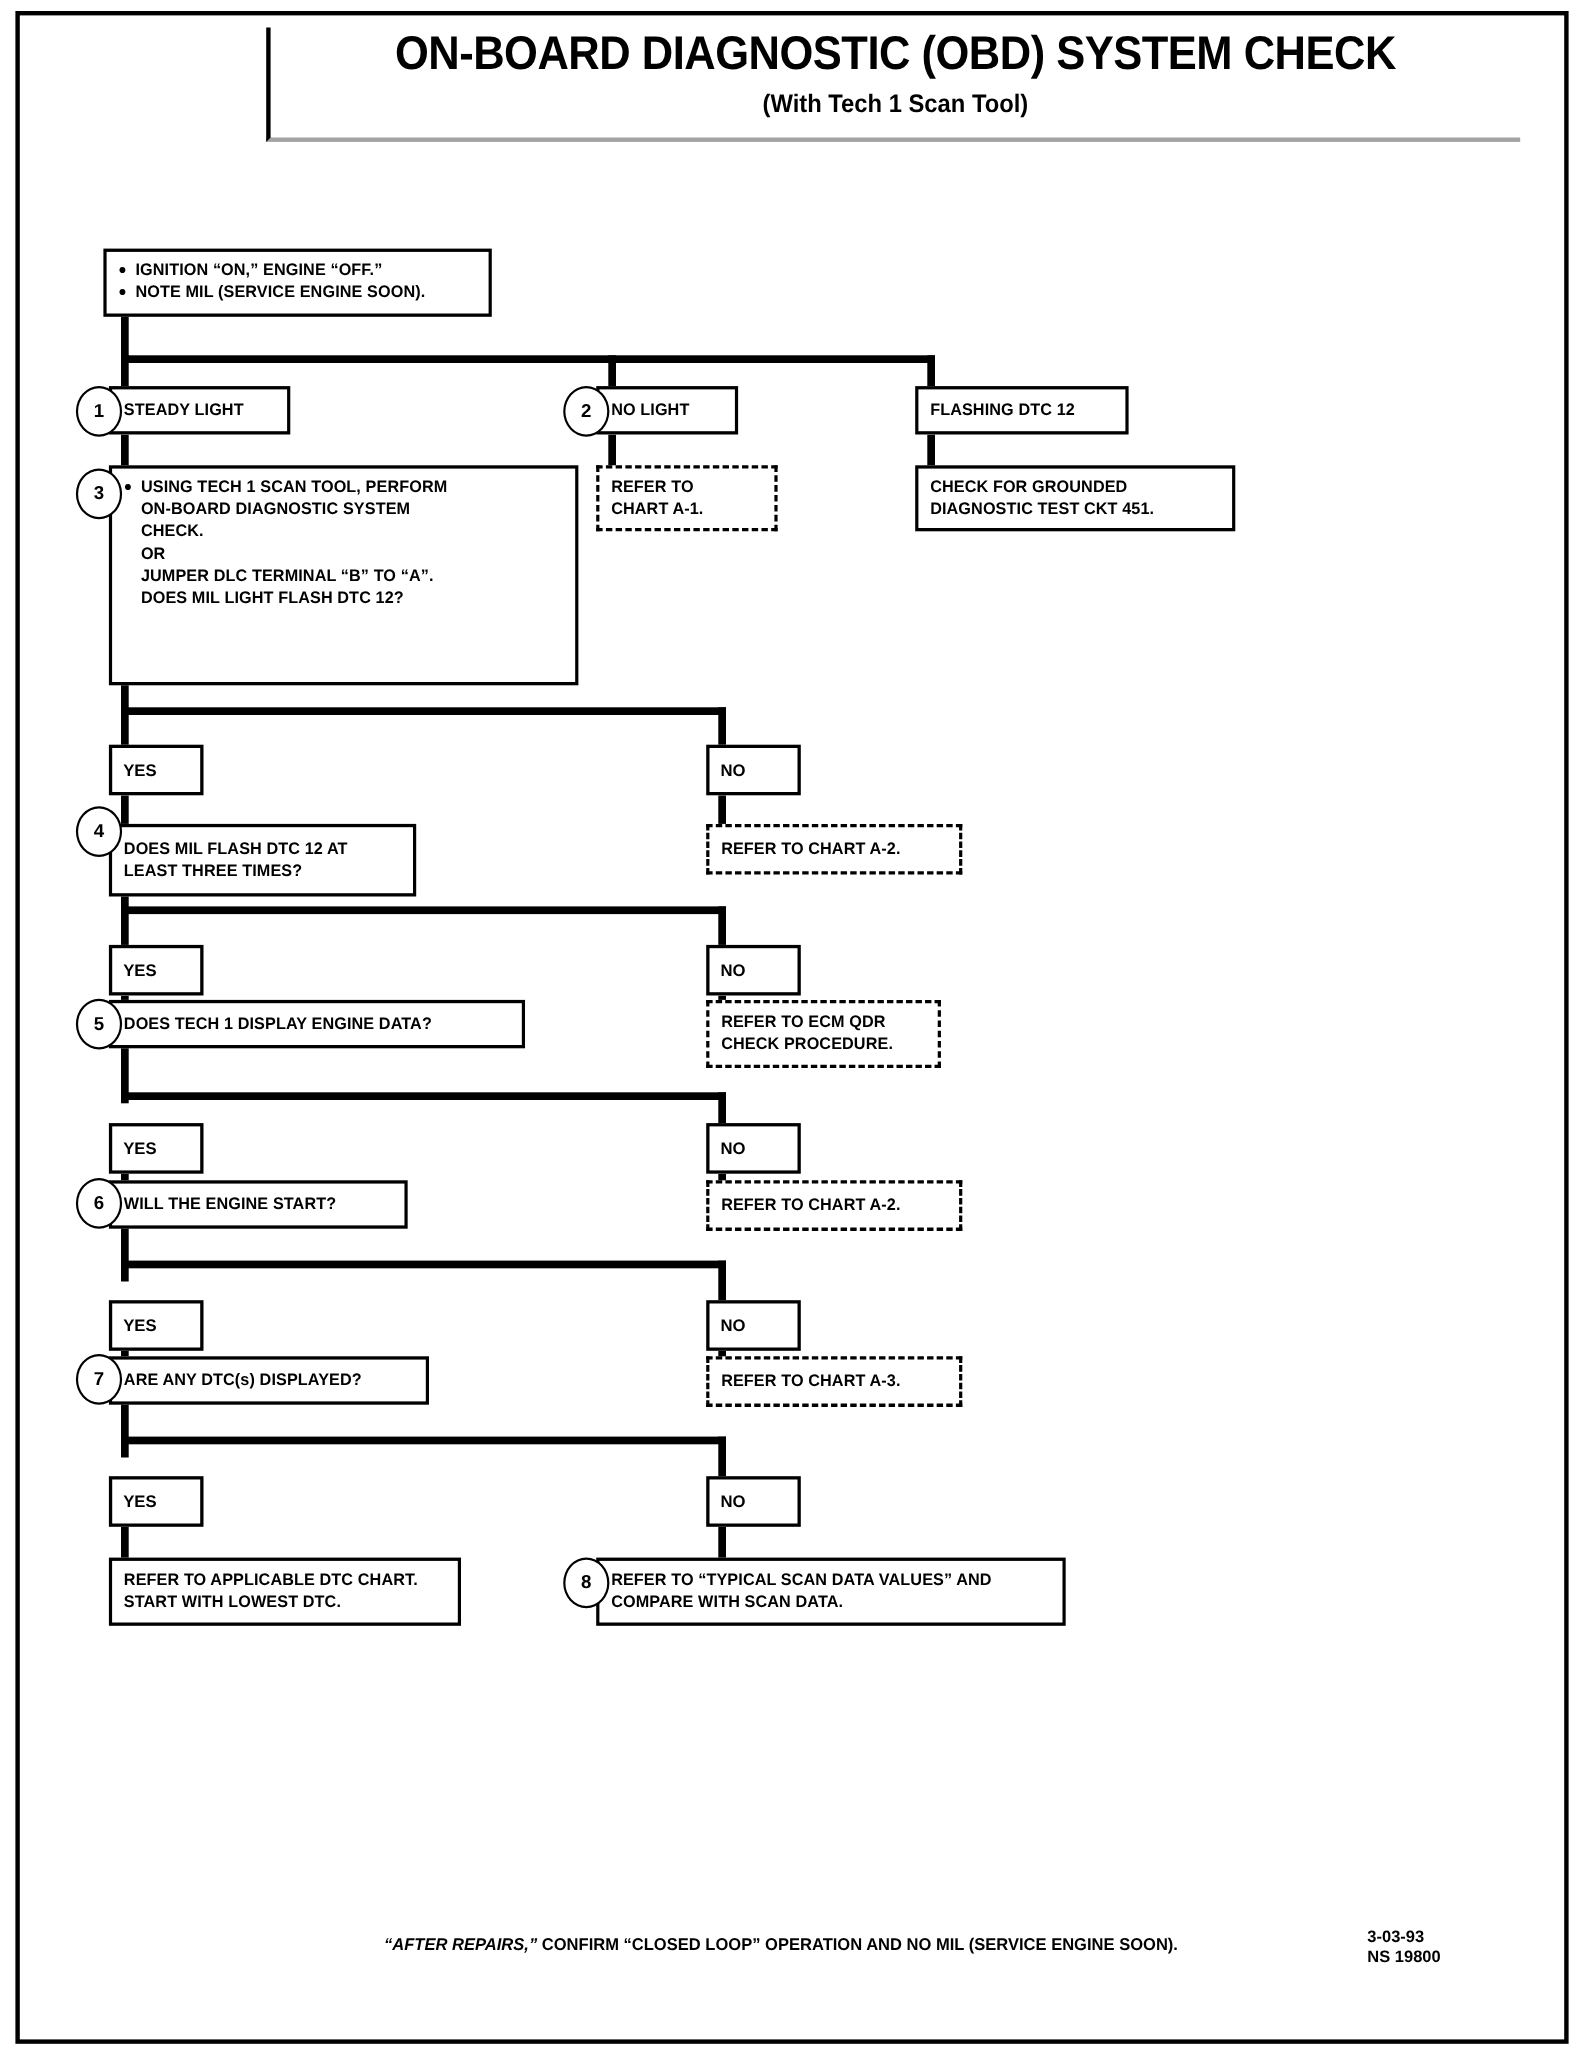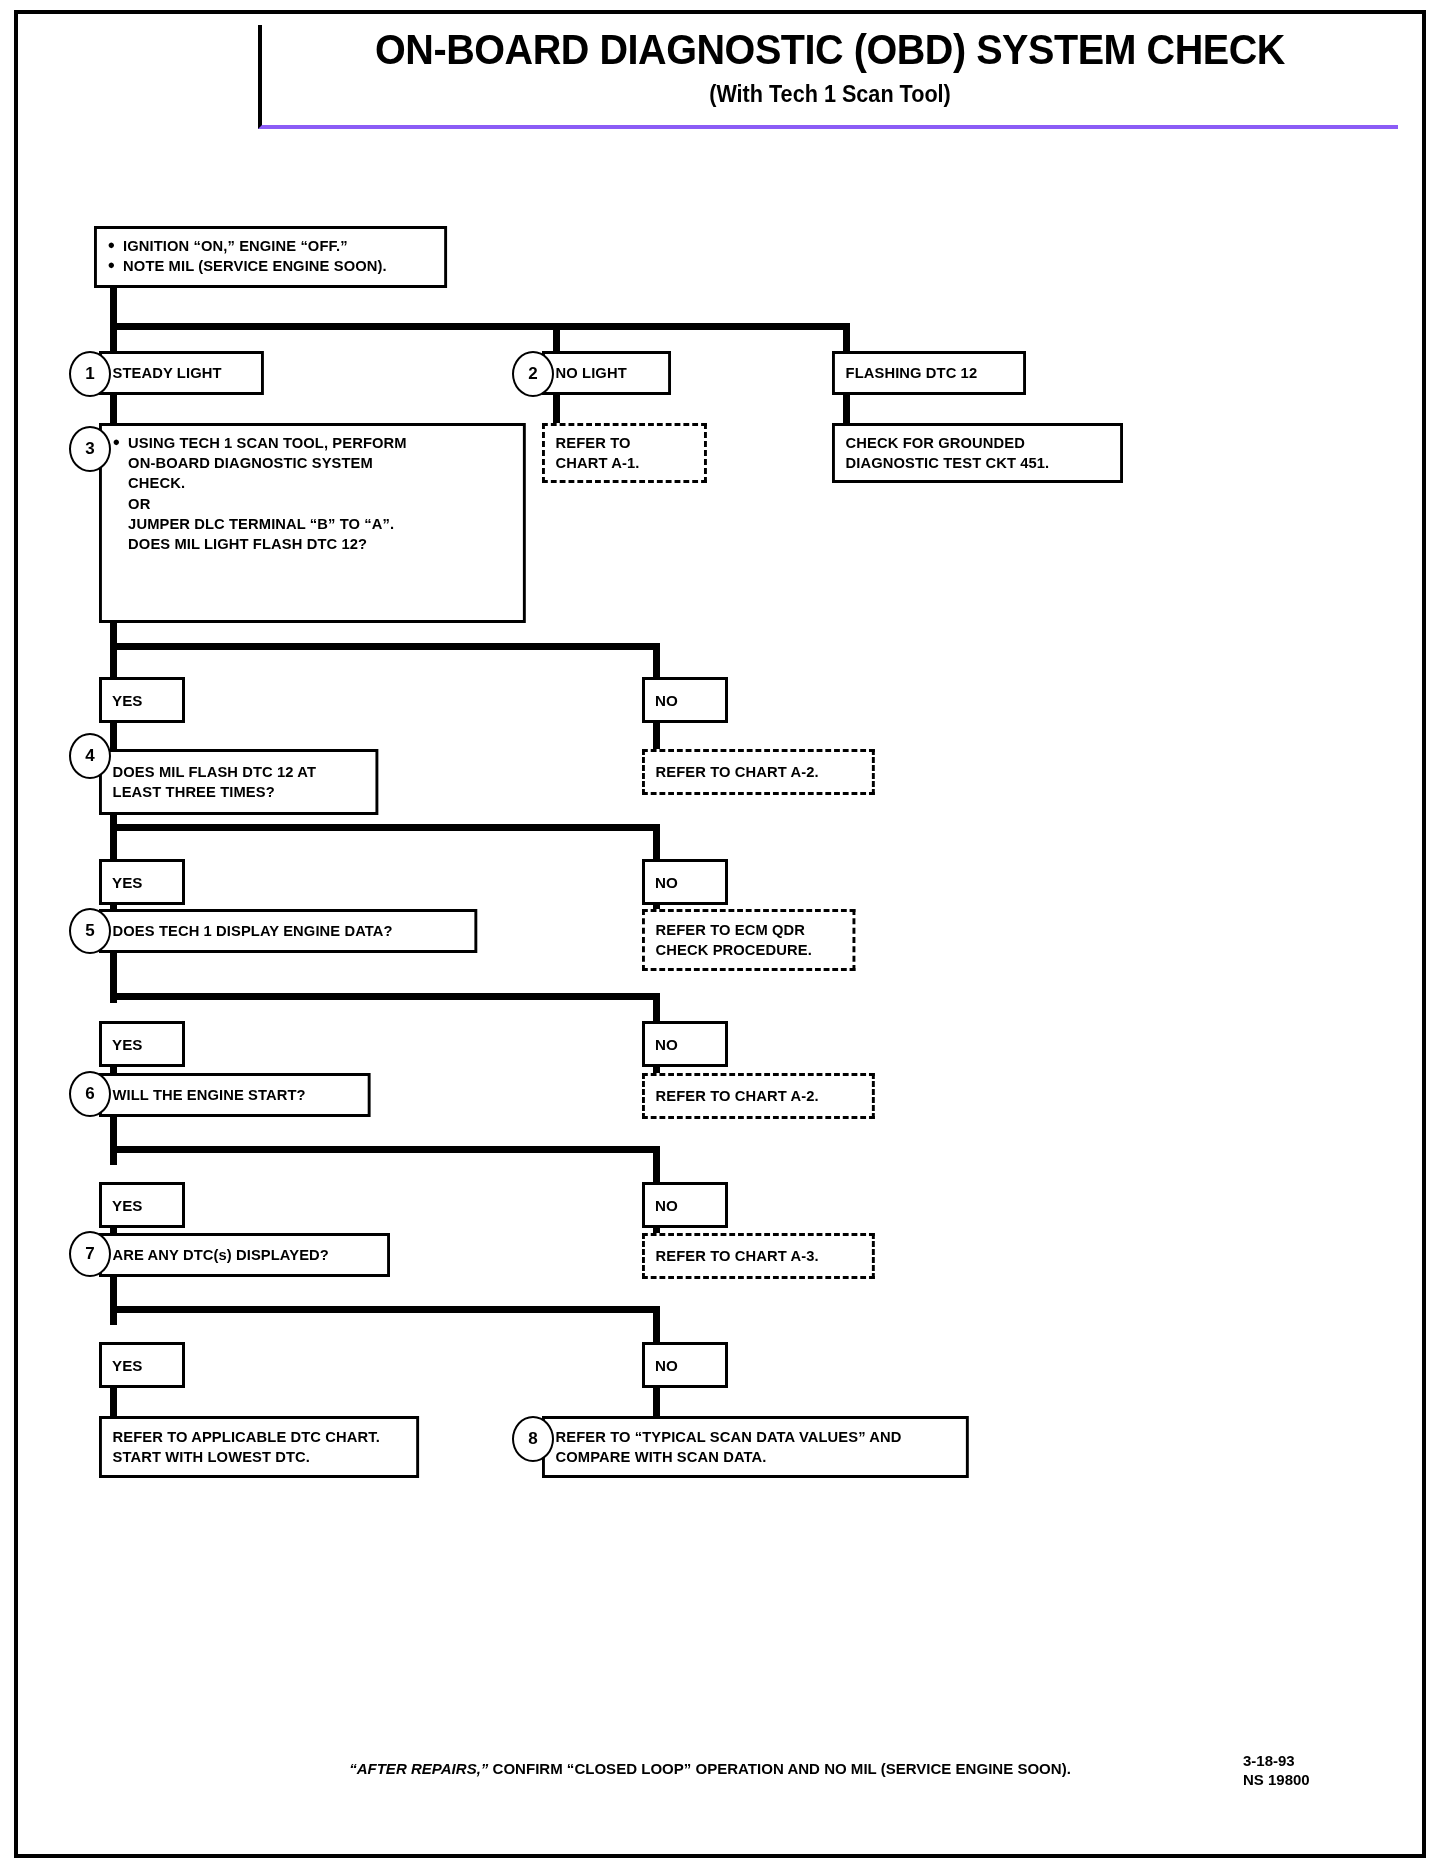--- a/index.html
+++ b/index.html
@@ -21,24 +21,24 @@
   }
   #page-inner{
     position:absolute;
     left:22px; top:18px;
     width:1396px; height:1834px;
   }
 
   
   #title-block{
     position:absolute;
-    left:236px; top:7px;
+    left:220px; top:7px;
     width:1140px; height:104px;
     border-left:4px solid #000;
-    border-bottom:4px solid #8b5cf6;
+    border-bottom:4px solid #a3a3a3;
     padding-top:2px;
   }
   #title-main{
     text-align:center;
     font-size:43px;
     font-weight:bold;
     letter-spacing:-0.5px;
     line-height:1.05;
     transform:scaleX(0.92);
     transform-origin:center;
@@ -319,15 +319,15 @@
     <div class="plain-line">REFER TO “TYPICAL SCAN DATA VALUES” AND</div>
     <div class="plain-line">COMPARE WITH SCAN DATA.</div>
   </div>
 
 </div>
 
 <div id="footer-note">
   <span class="ital">“AFTER REPAIRS,”</span><span> CONFIRM “CLOSED LOOP” OPERATION AND NO MIL (SERVICE ENGINE SOON).</span>
 </div>
 <div id="footer-id">
-  <div>3-18-93</div>
+  <div>3-03-93</div>
   <div>NS 19800</div>
 </div>
 
 </body></html>

